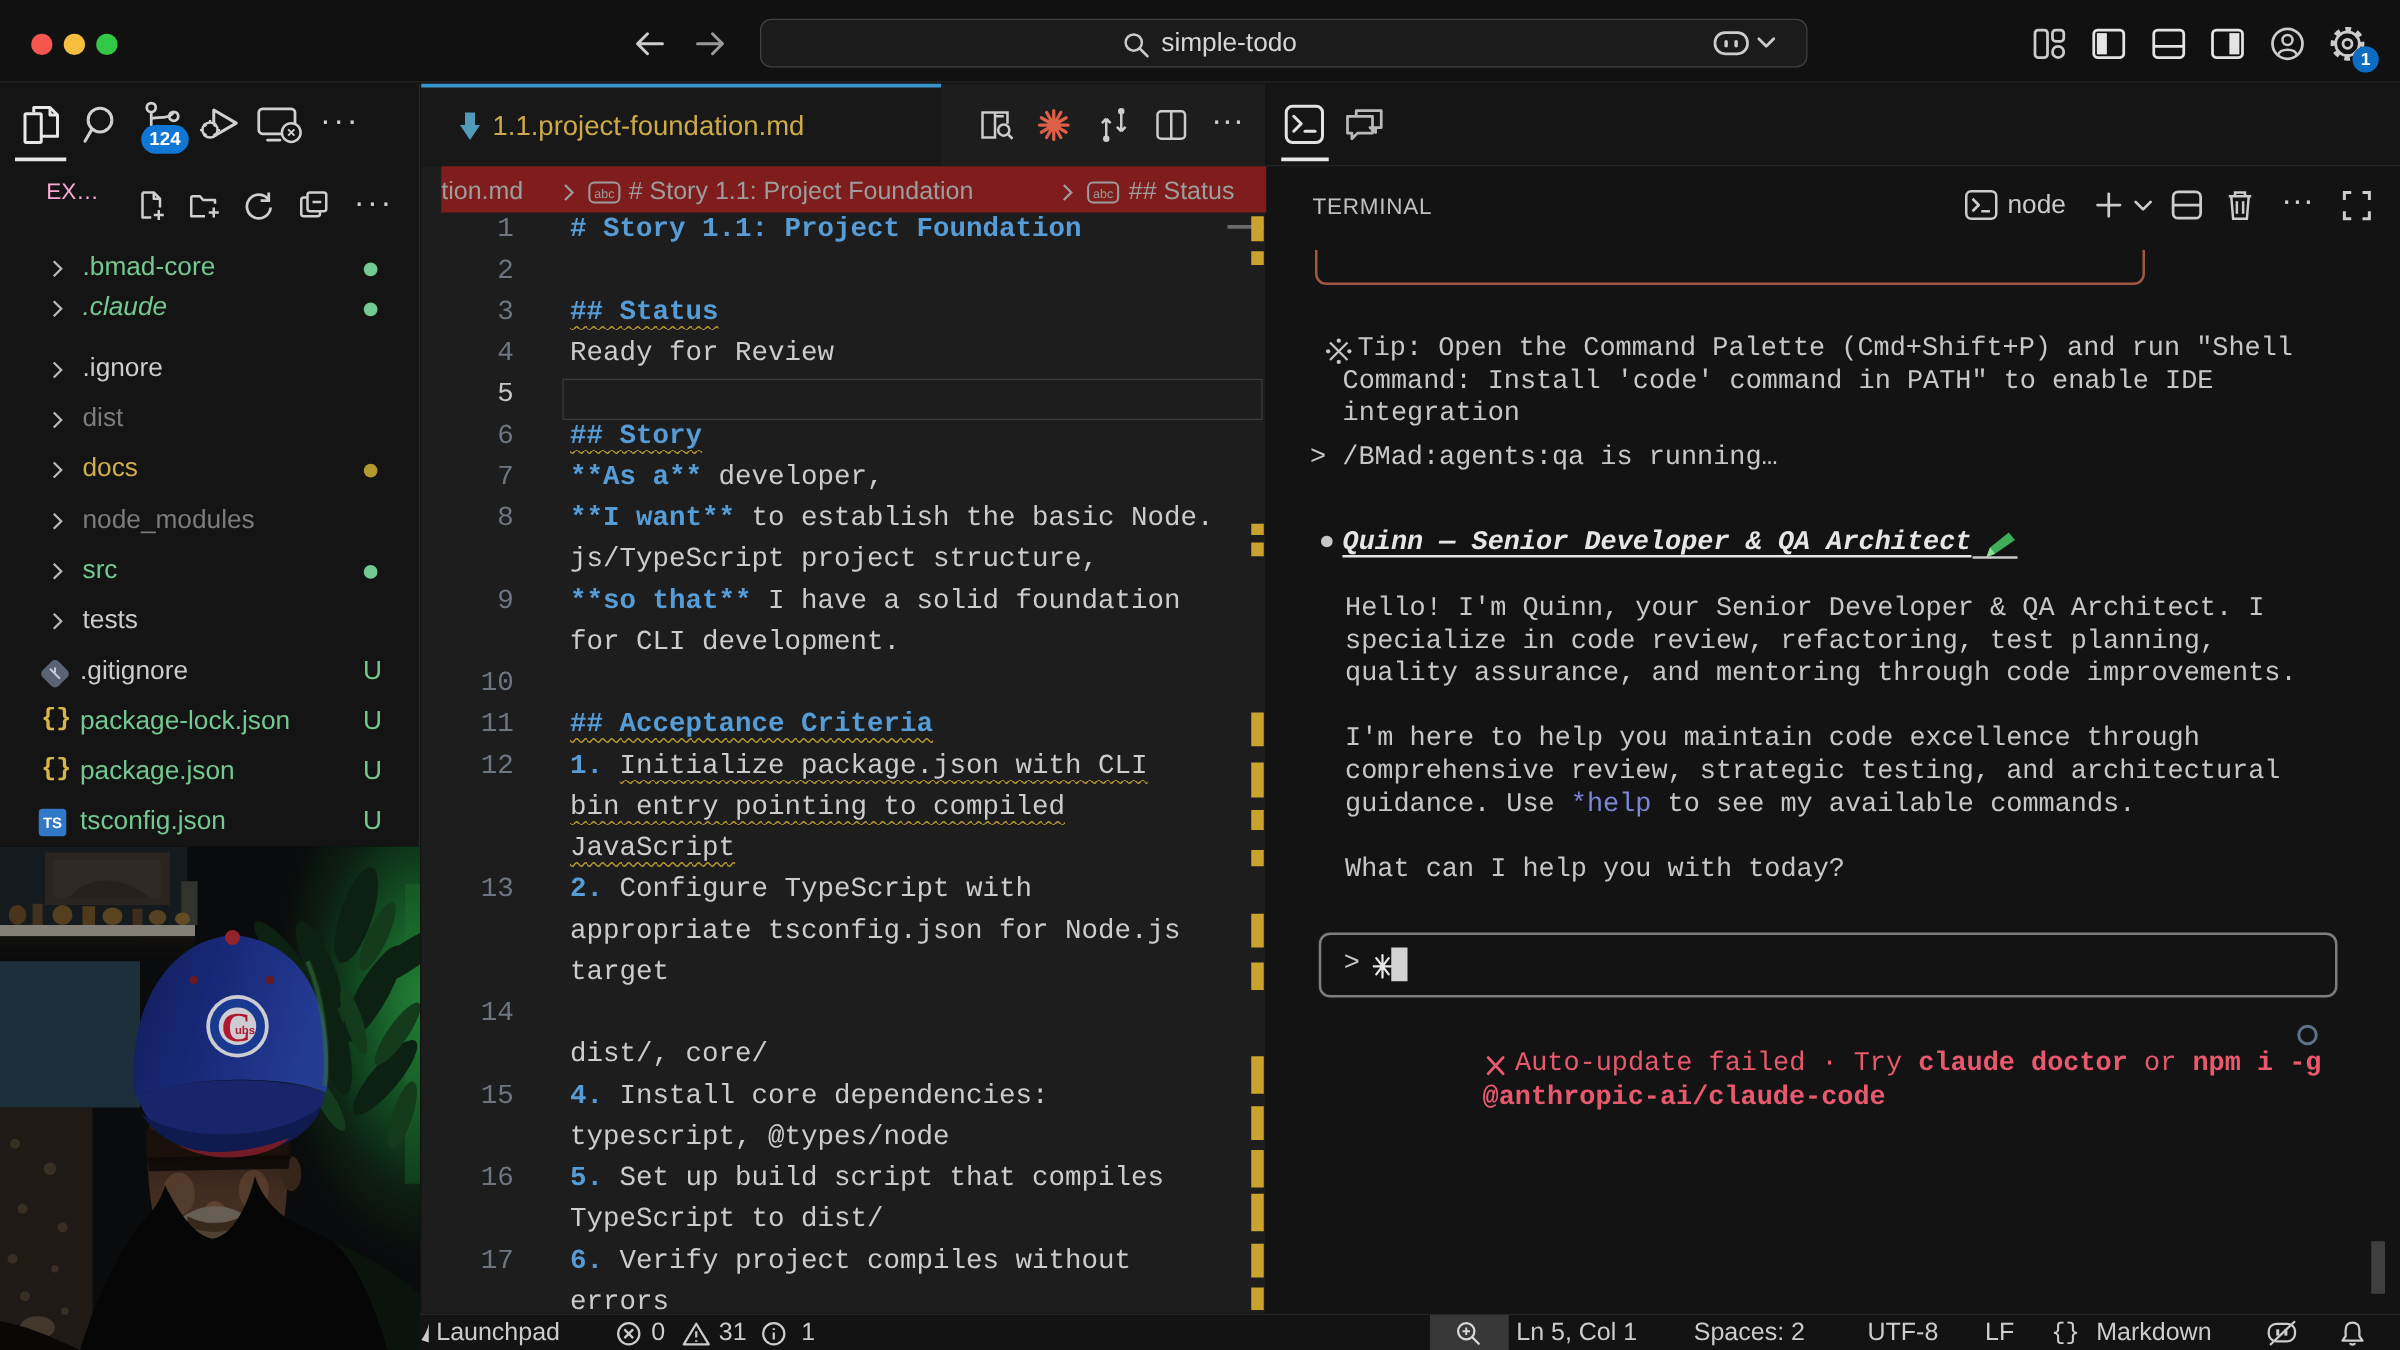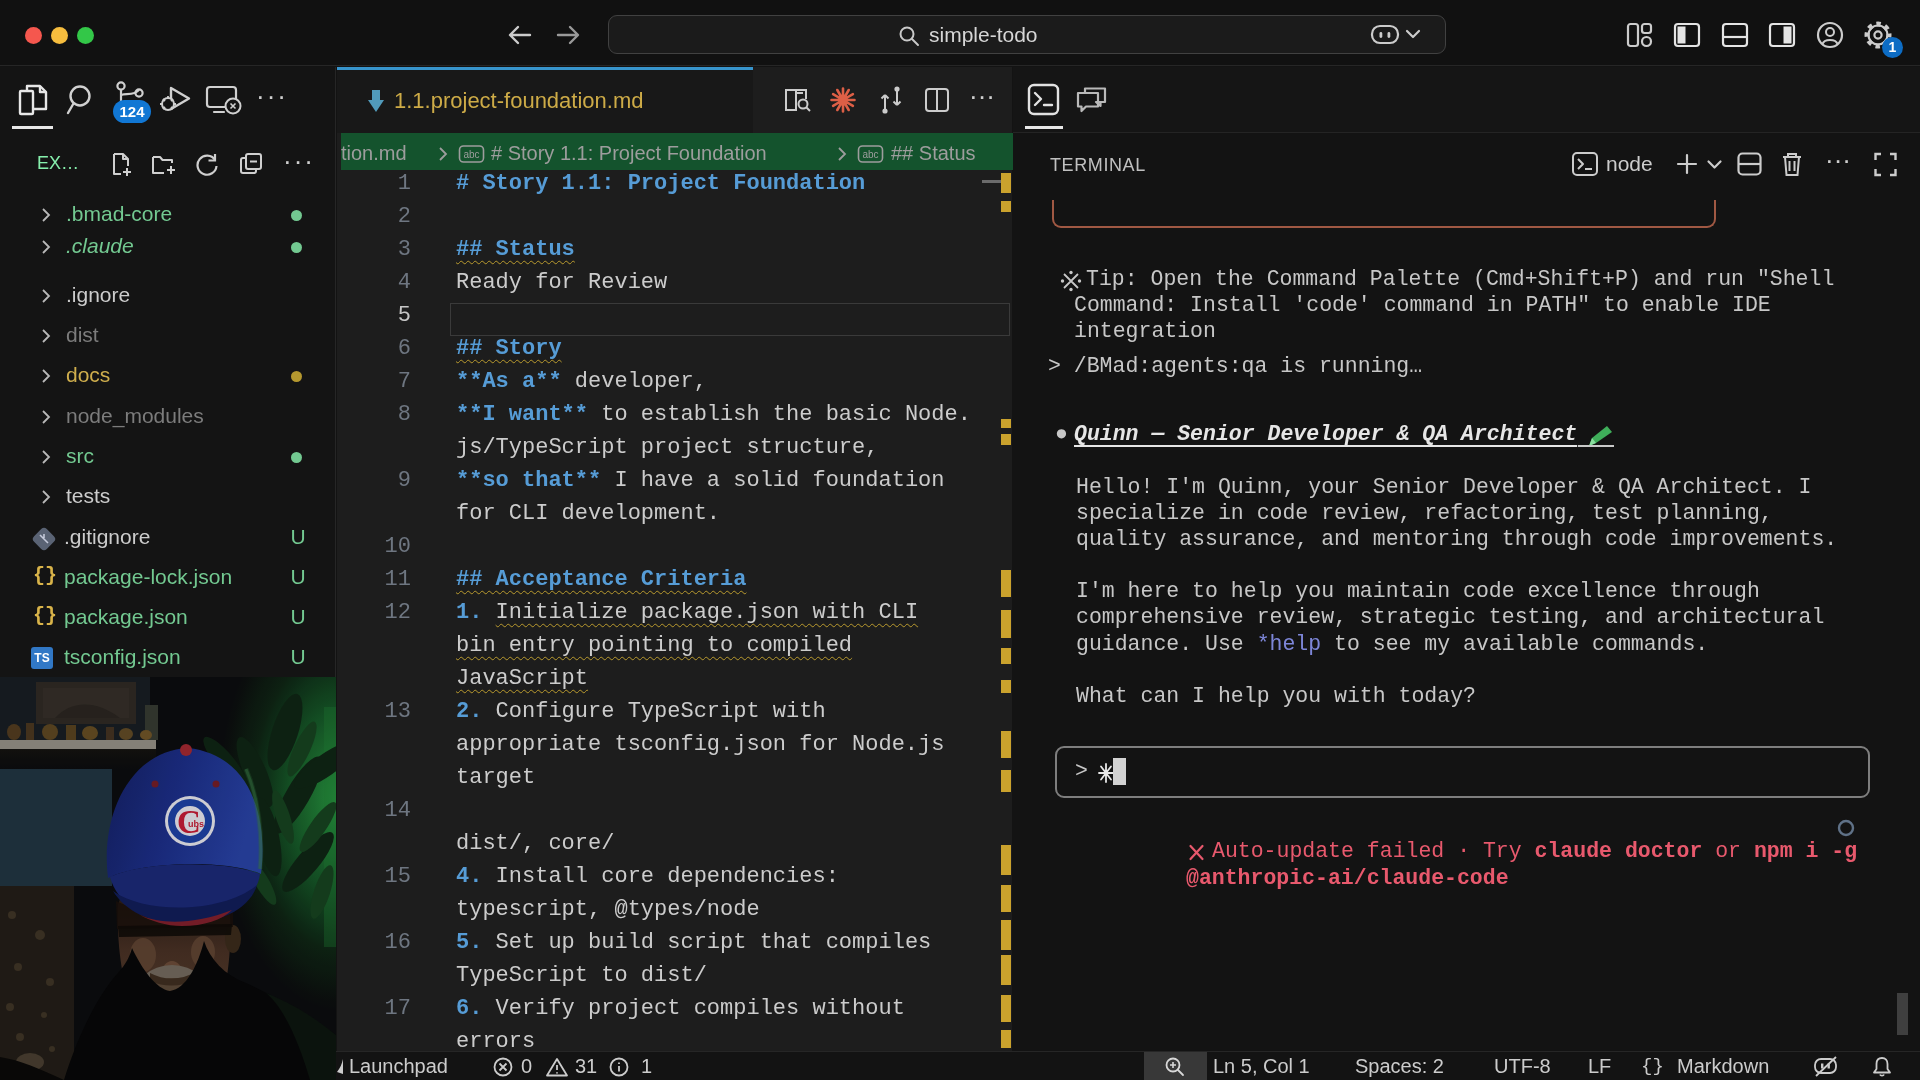--- a/index.html
+++ b/index.html
@@ -23,21 +23,21 @@
   .trow .flbl { position:absolute; left:64px; top:7px; }
   .trow .badge { position:absolute; left:288px; top:7px; width:20px; text-align:center; }
   .dot { position:absolute; left:291px; top:15px; width:11px; height:11px; border-radius:50%; }
   .grn { color:#73c991; } .ylw { color:#cfae4d; } .dim { color:#7c7c7c; } .wht { color:#cccccc; }
 
   
   #editor { position:absolute; left:337px; top:67px; width:675px; height:984px; background:#1d1d1d; }
   #tabstrip { position:absolute; left:0; top:0; width:675px; height:66px; background:#161616; }
   #tab1 { position:absolute; left:0; top:0; width:416px; height:66px; background:#181818; border-top:3px solid #3794cc; }
   #edtools { position:absolute; left:416px; top:0; width:259px; height:66px; background:#1d1d1d; }
-  #breadcrumb { position:absolute; left:4px; top:66px; width:675px; height:37px; color:#9d9d9d; font-size:20px; background:#14532d; }
+  #breadcrumb { position:absolute; left:16px; top:66px; width:675px; height:37px; color:#9d9d9d; font-size:20px; background:#7f1d1d; }
   #code { position:absolute; left:0; top:103px; width:675px; height:881px; font-family:"Liberation Mono", monospace; font-size:22px; color:#cccccc; }
   .ln { position:absolute; width:62px; text-align:right; color:#6e7681; left:12px; }
   .cl { position:absolute; left:119px; white-space:pre; }
   .blu { color:#569cd6; font-weight:bold; }
   .sq { text-decoration:underline; text-decoration-style:wavy; text-decoration-color:#b89a2e; text-decoration-thickness:1.3px; text-underline-offset:5px; }
   .ovm { position:absolute; left:664px; width:10px; background:#caa22d; }
 
   
   #panel { position:absolute; left:1013px; top:67px; width:907px; height:984px; background:#131313; }
   #ptabs { position:absolute; left:0; top:0; width:907px; height:66px; background:#151515; border-bottom:1px solid #242424; }
@@ -140,21 +140,21 @@
       </svg>
     <svg class="abs" style="left:204px; top:17px;" width="40" height="32" viewBox="0 0 40 32">
         <rect x="3" y="3" width="29" height="20" rx="3" stroke="#d0d0d0" stroke-width="2.2" fill="none"></rect>
         <path d="M10 28 H20" stroke="#d0d0d0" stroke-width="2.2" stroke-linecap="round"></path>
         <circle cx="29" cy="22" r="7.5" stroke="#d0d0d0" stroke-width="2" fill="#141414"></circle>
         <path d="M31.5 19.5 L26.5 24.5 M26.5 19.5 L31.5 24.5" stroke="#d0d0d0" stroke-width="1.6"></path>
       </svg>
     <div class="abs" style="left:256px; top:14px; color:#cfcfcf; font-size:26px; letter-spacing:2px;">···</div>
     <div class="abs" style="left:12px; top:59px; width:41px; height:3px; background:#e7e7e7;"></div>
 
-    <div class="abs" style="left:37px; top:86px; color:#86efac; font-size:18px;">EX…</div>
+    <div class="abs" style="left:37px; top:76px; color:#f9a8d4; font-size:18px;">EX…</div>
     <svg class="abs" style="left:108px; top:84px;" width="26" height="26" viewBox="0 0 26 26">
         <g stroke="#cfcfcf" stroke-width="2" fill="none" stroke-linejoin="round">
           <path d="M6 3 H15 L20 8 V15 M15 3 V8 H20 M6 3 V23 H13"></path>
           <path d="M19 17 V25 M15 21 H23"></path>
         </g>
       </svg>
     <svg class="abs" style="left:150px; top:84px;" width="28" height="26" viewBox="0 0 28 26">
         <g stroke="#cfcfcf" stroke-width="2" fill="none" stroke-linejoin="round">
           <path d="M3 6 H10 L12.5 9 H22 V12 M3 6 V22 H14"></path>
           <path d="M21 15 V23 M17 19 H25"></path>

